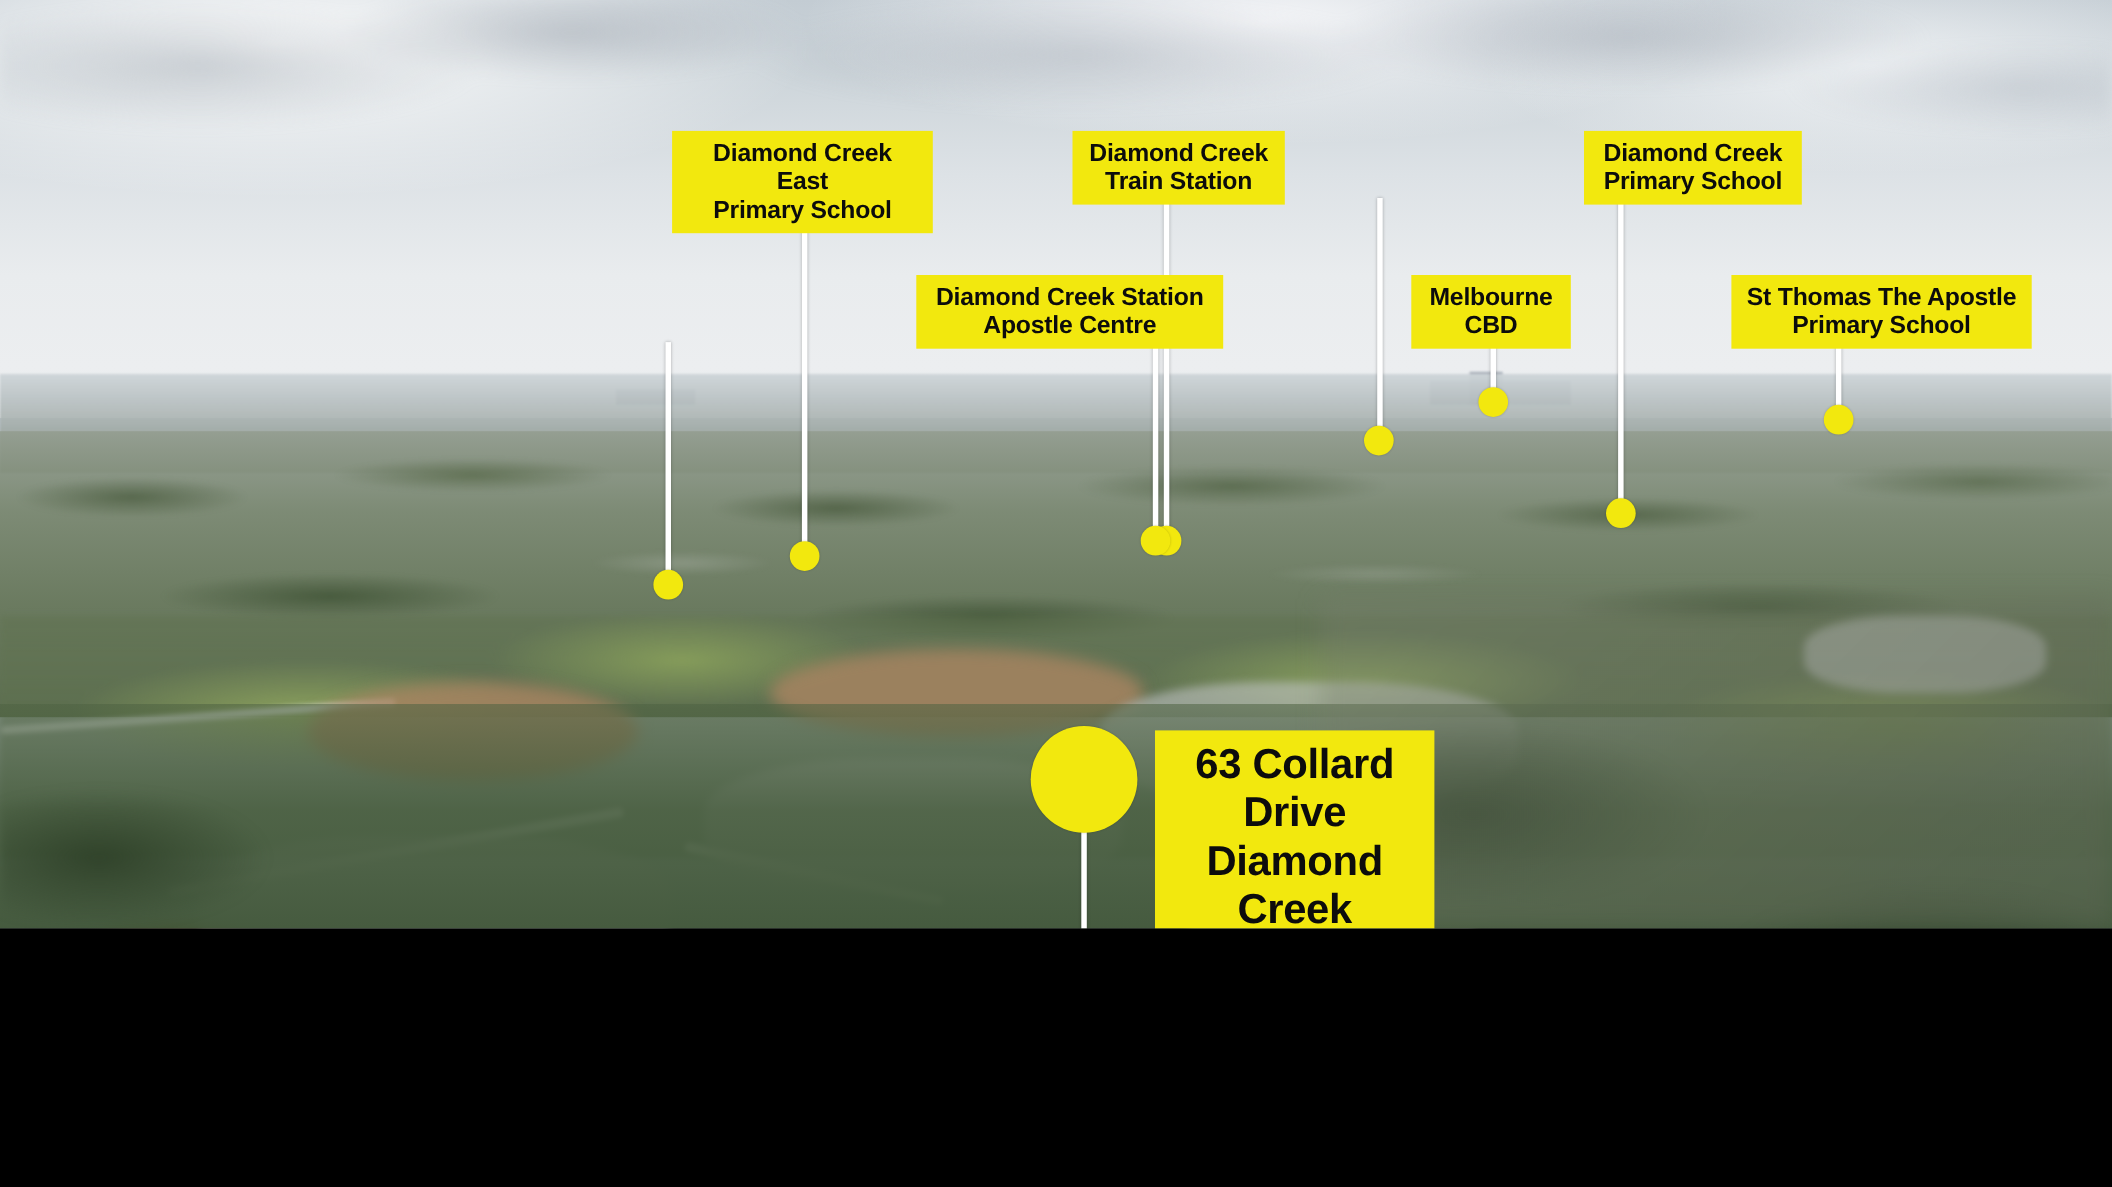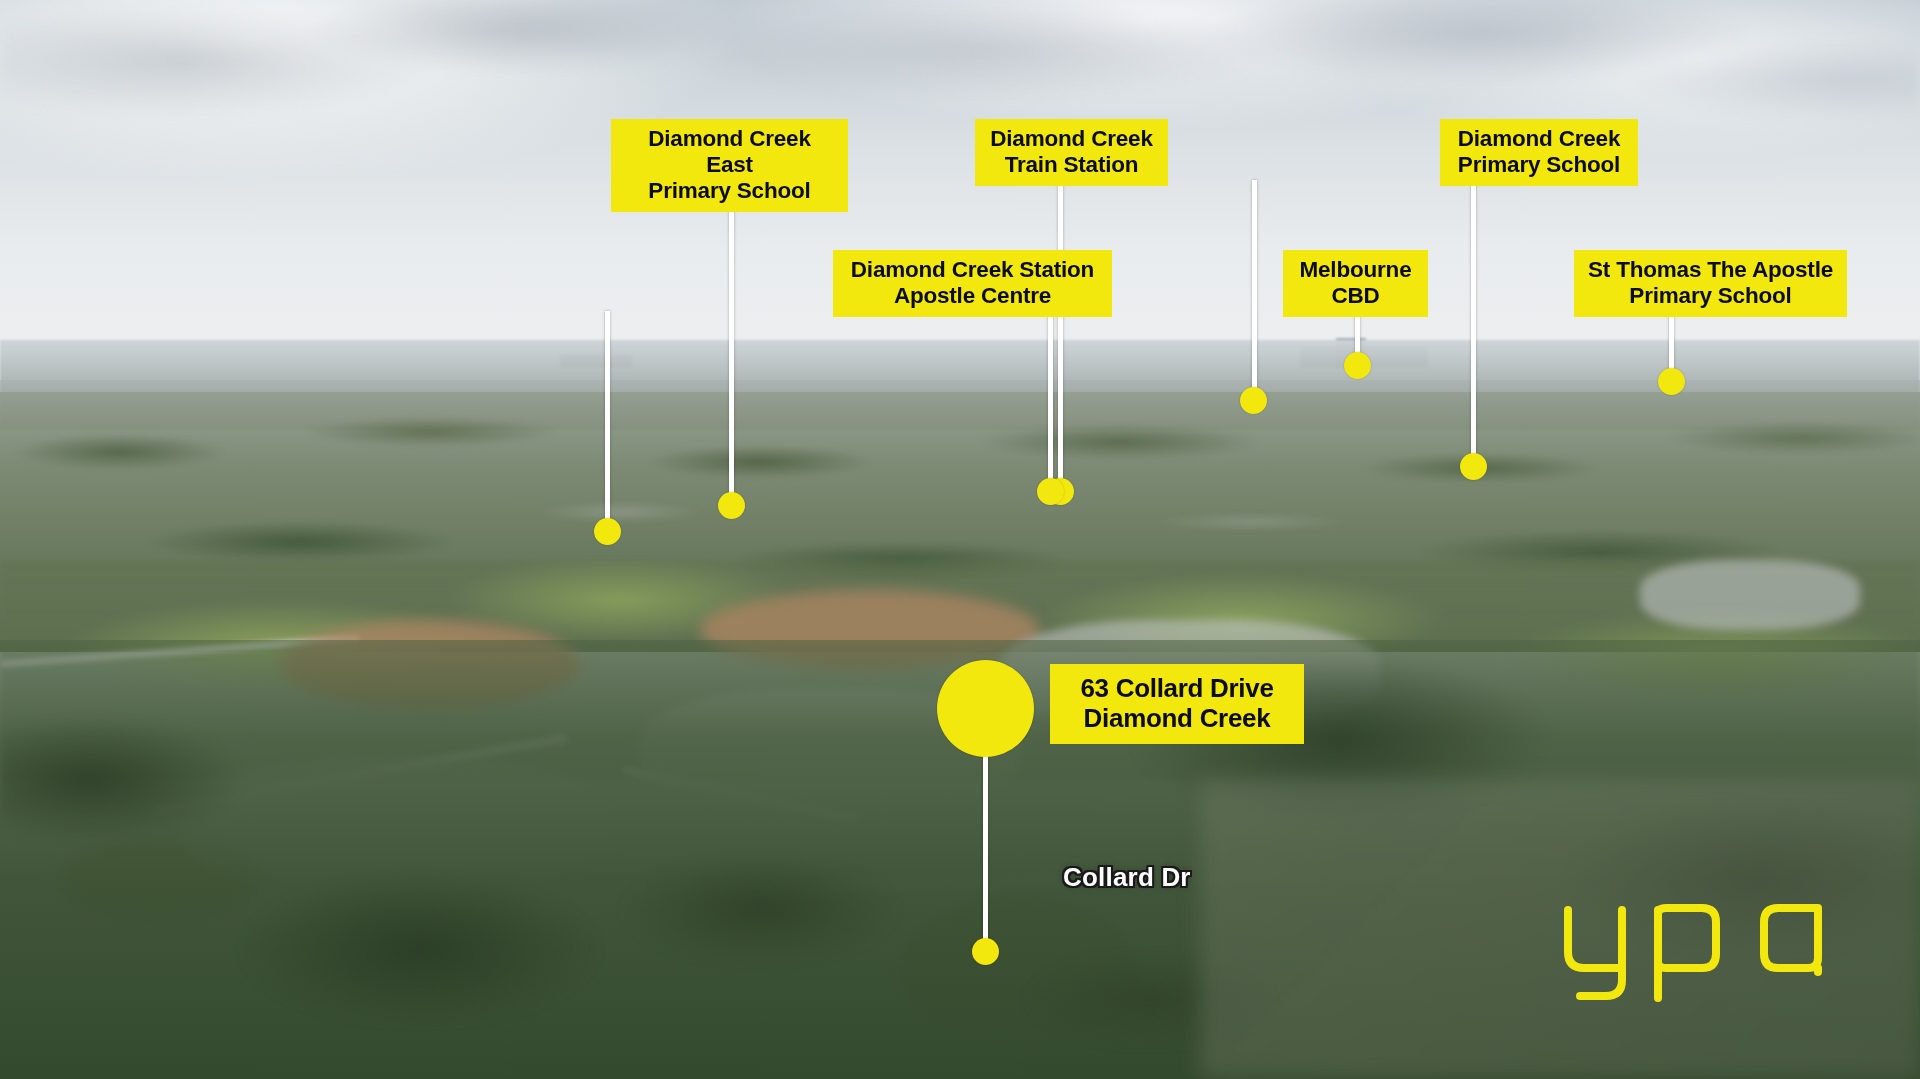--- a/index.html
+++ b/index.html
@@ -3,21 +3,21 @@
 <meta charset="utf-8">
 <style>
   html, body {
     margin: 0;
     padding: 0;
     background: #000;
   }
   #stage {
     position: relative;
     width: 1920px;
-    height: 1079px;
+    height: 844px;
     overflow: hidden;
     font-family: "Liberation Sans", sans-serif;
     background: #b9c3c9;
   }
 
   
   .photo {
     position: absolute;
     inset: 0;
     overflow: hidden;
@@ -159,21 +159,21 @@
     color: #0c0c0c;
     font-weight: bold;
     text-align: center;
     line-height: 1.16;
     white-space: pre-line;
     letter-spacing: -0.2px;
     padding: 7px 13px 8px 13px;
     box-sizing: border-box;
   }
   .tag.small { font-size: 22.5px; }
-  .tag.hero  { font-size: 26px; padding: 9px 16px 11px 16px; letter-spacing: -0.3px; }
+  .tag.hero  { font-size: 38px; padding: 9px 16px 11px 16px; letter-spacing: -0.3px; }
 
   
   .street {
     position: absolute;
     color: #ffffff;
     font-weight: bold;
     font-size: 26px;
     letter-spacing: 0.2px;
     text-shadow:
       -2px -2px 0 #1a1a1a,  2px -2px 0 #1a1a1a,

